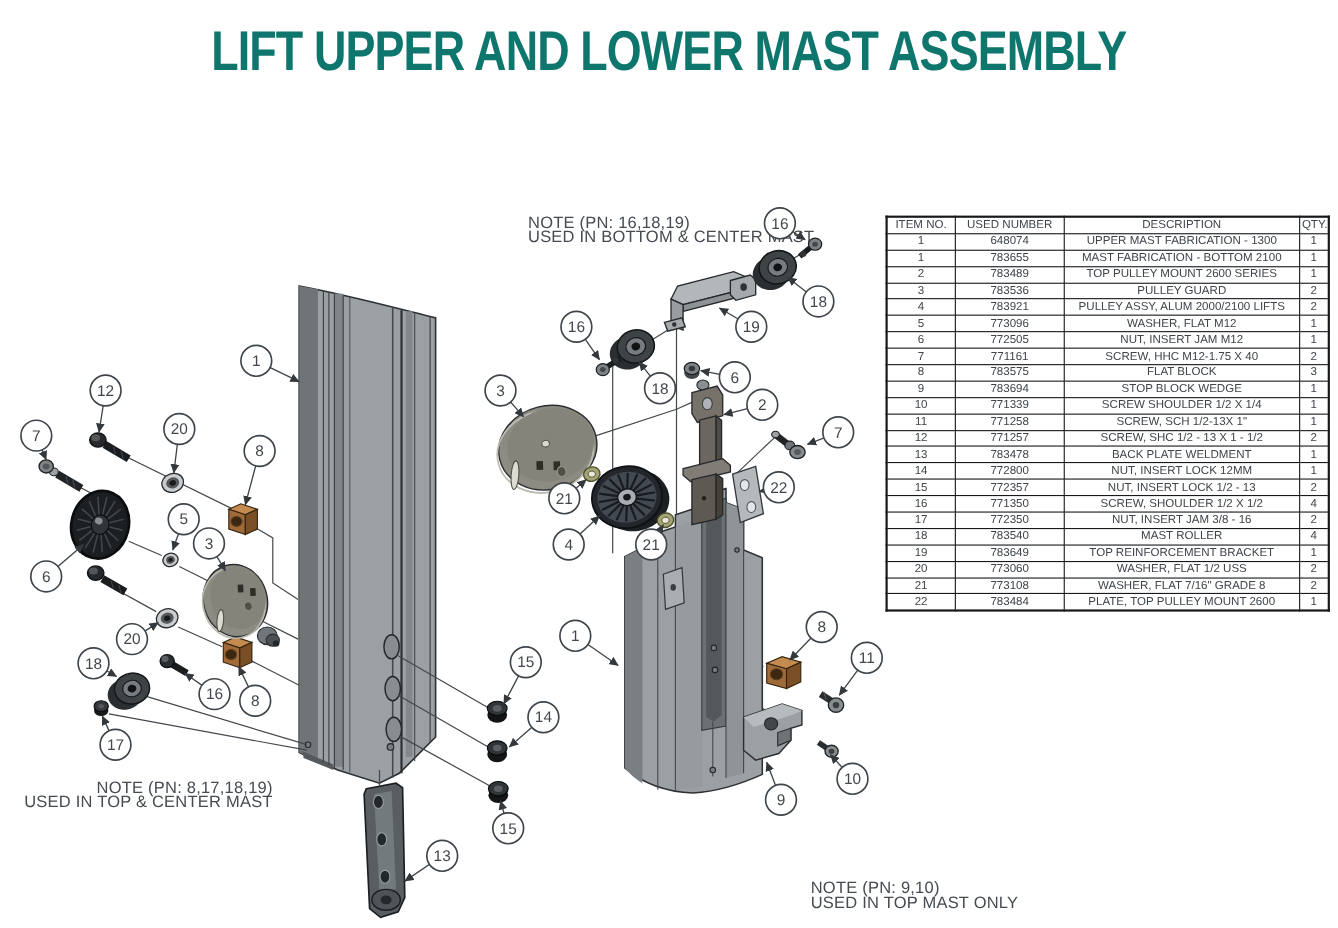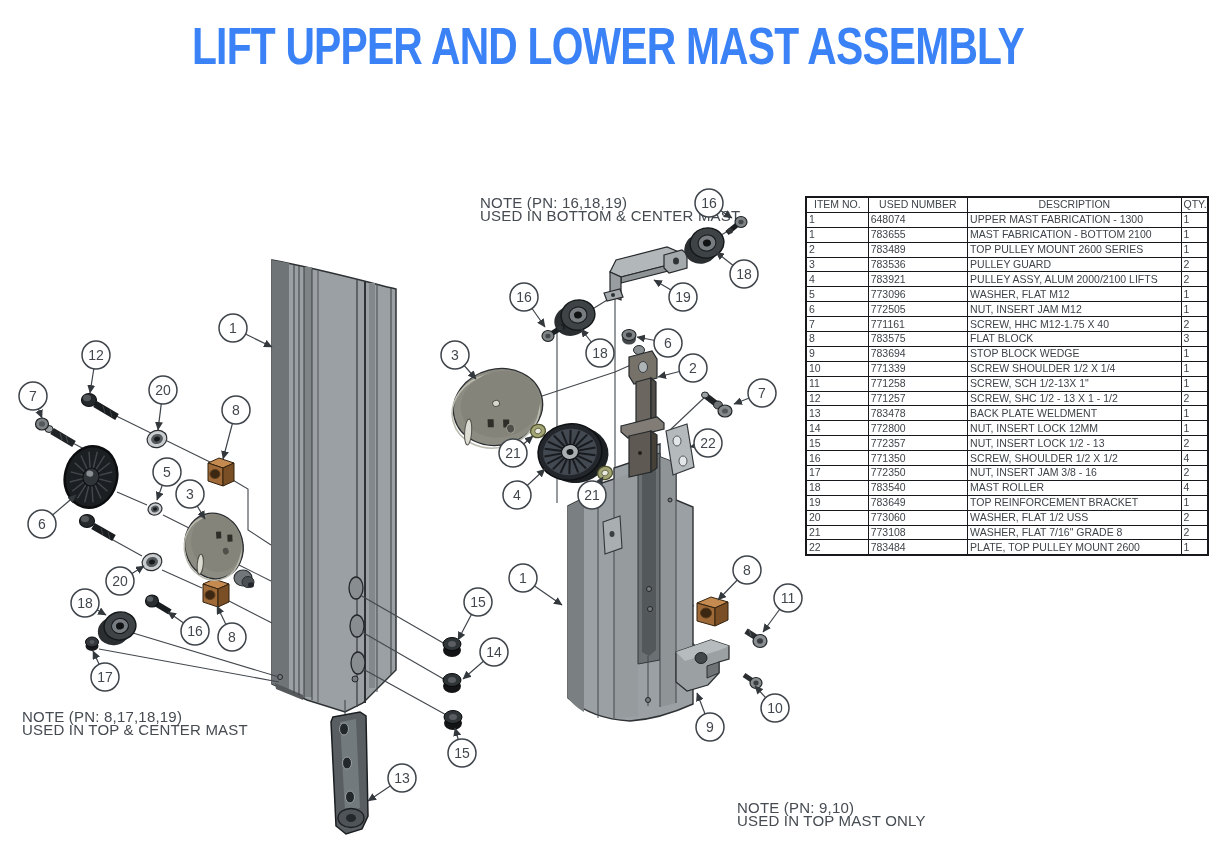--- a/index.html
+++ b/index.html
@@ -1,28 +1,28 @@
 <!DOCTYPE html>
 <html><head>
 <meta charset="utf-8">
 <style>
   html,body{margin:0;padding:0;background:#ffffff;}
   body{width:1216px;height:844px;position:relative;overflow:hidden;
        font-family:"Liberation Sans",sans-serif;}
   .page-title{position:absolute;top:20px;left:0;width:100%;text-align:center;margin:0;
-       font-size:51px;line-height:54px;font-weight:bold;color:#3b82f6;white-space:nowrap;}
+       font-size:51px;line-height:54px;font-weight:bold;color:#0f766e;white-space:nowrap;}
   .page-title span{display:inline-block;transform:scaleX(0.80);letter-spacing:-1px;}
   .note{position:absolute;font-size:15px;line-height:12.5px;color:#454B51;
         letter-spacing:0.2px;white-space:nowrap;}
   #note-top{left:480px;top:197px;}
-  #note-left{left:22px;top:711px;}
+  #note-left{left:22px;top:711px;text-align:right;}
   #note-right{left:737px;top:766px;margin-top:36px;}
   #diagram{position:absolute;left:0;top:0;}
   table.parts{position:absolute;left:805px;top:196px;width:404px;border-collapse:collapse;
-        table-layout:fixed;font-size:10.5px;color:#3E444A;
+        table-layout:fixed;font-size:10.5px;color:#3E444A;text-align:center;
         border:2px solid #16181B;}
   table.parts th,table.parts td{border:1px solid #16181B;padding:0 2px;height:13.9px;
         line-height:13px;overflow:hidden;white-space:nowrap;font-weight:normal;}
   .col0{width:60px;} .col1{width:96px;} .col2{width:206px;} .col3{width:26px;}
   .axis{stroke:#43484D;stroke-width:1.1;fill:none;}
   .leader{stroke:#3E444A;stroke-width:1.2;fill:none;}
   .balloon{fill:#FFFFFF;stroke:#3E444A;stroke-width:1.5;}
   .balloon-text{fill:#41474D;font-size:14px;font-family:"Liberation Sans",sans-serif;}
   .outl{stroke:#26292C;stroke-width:1.2;}
 </style>

